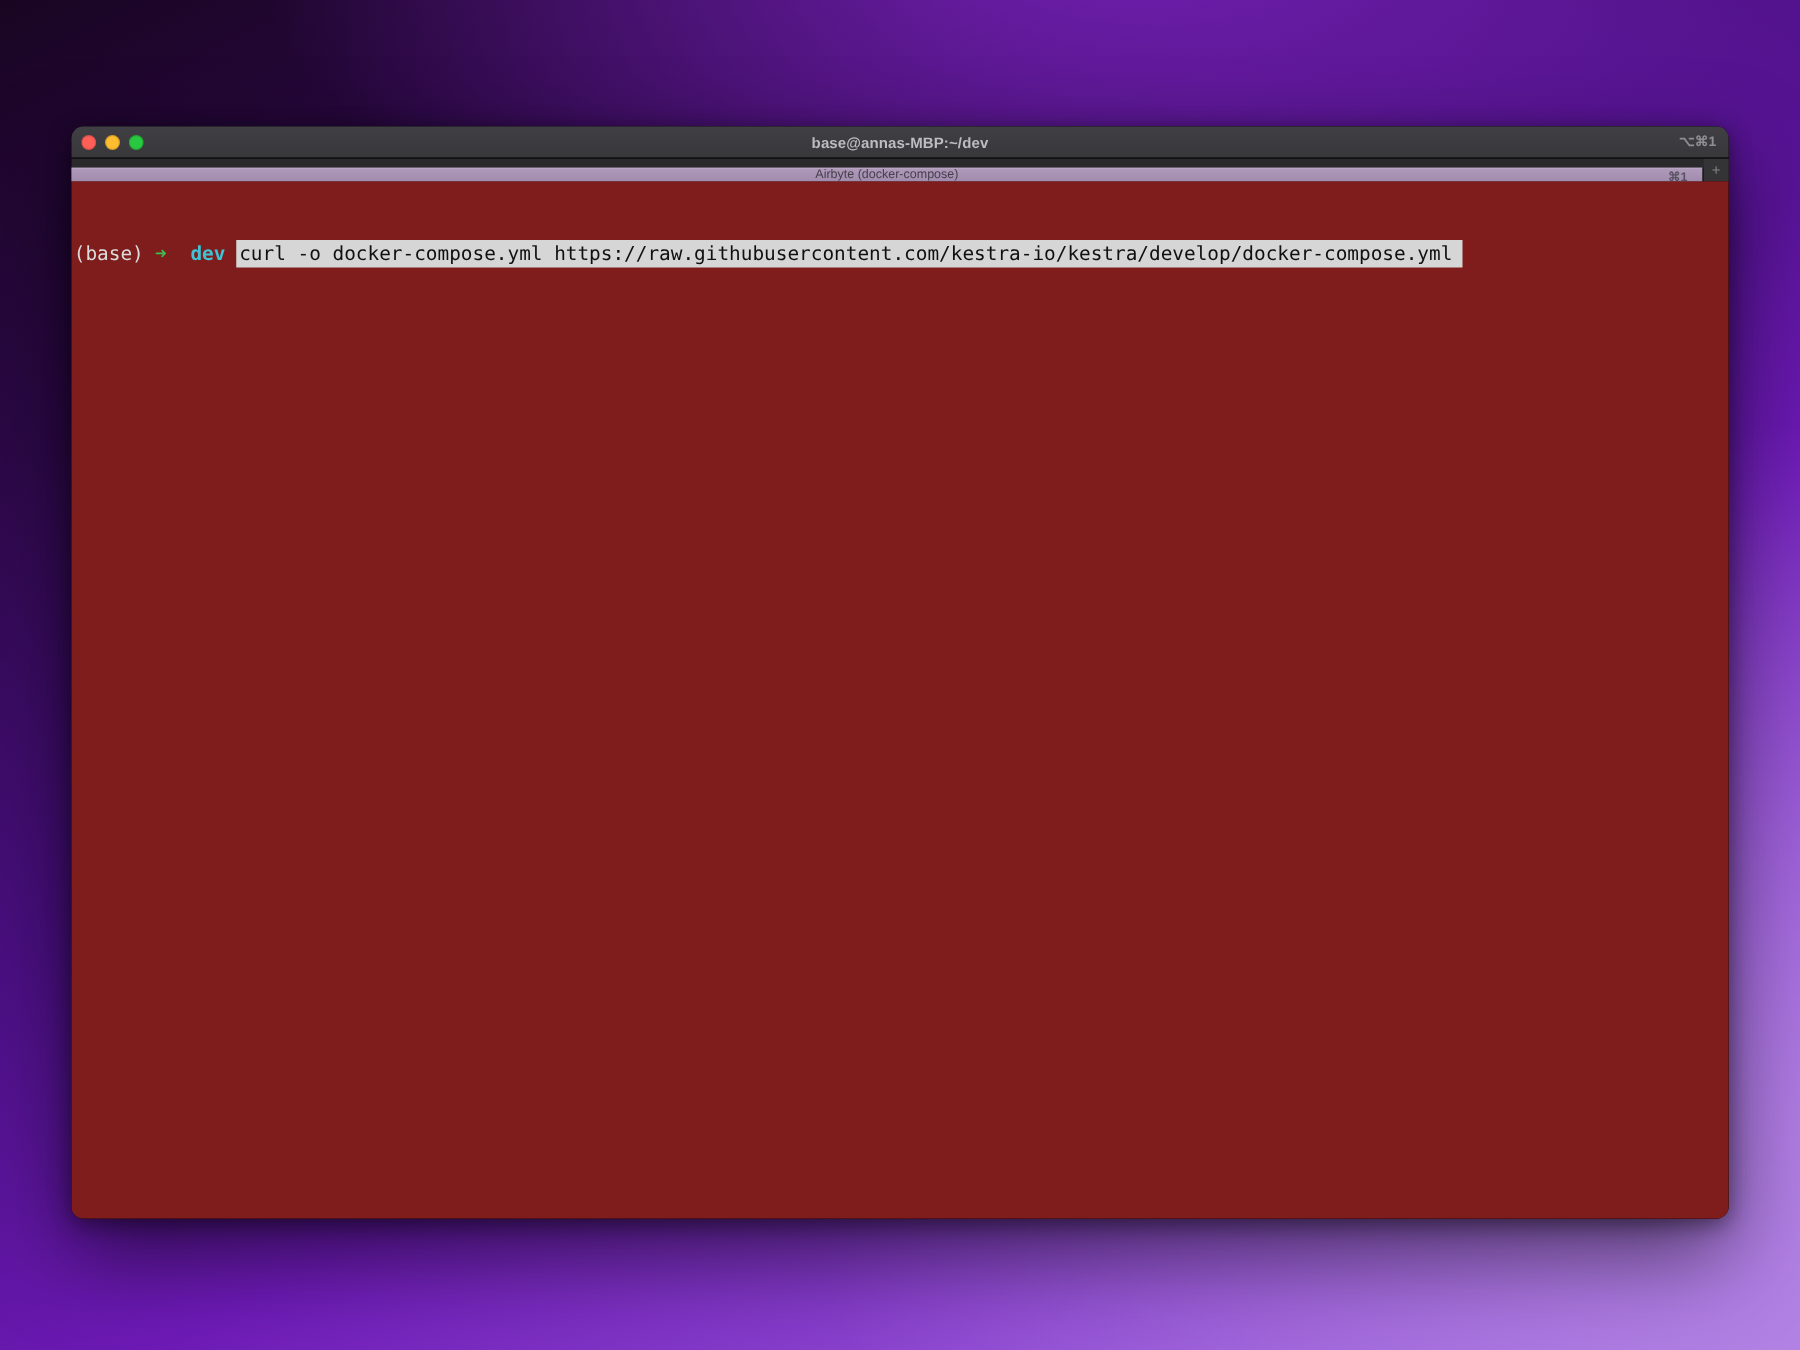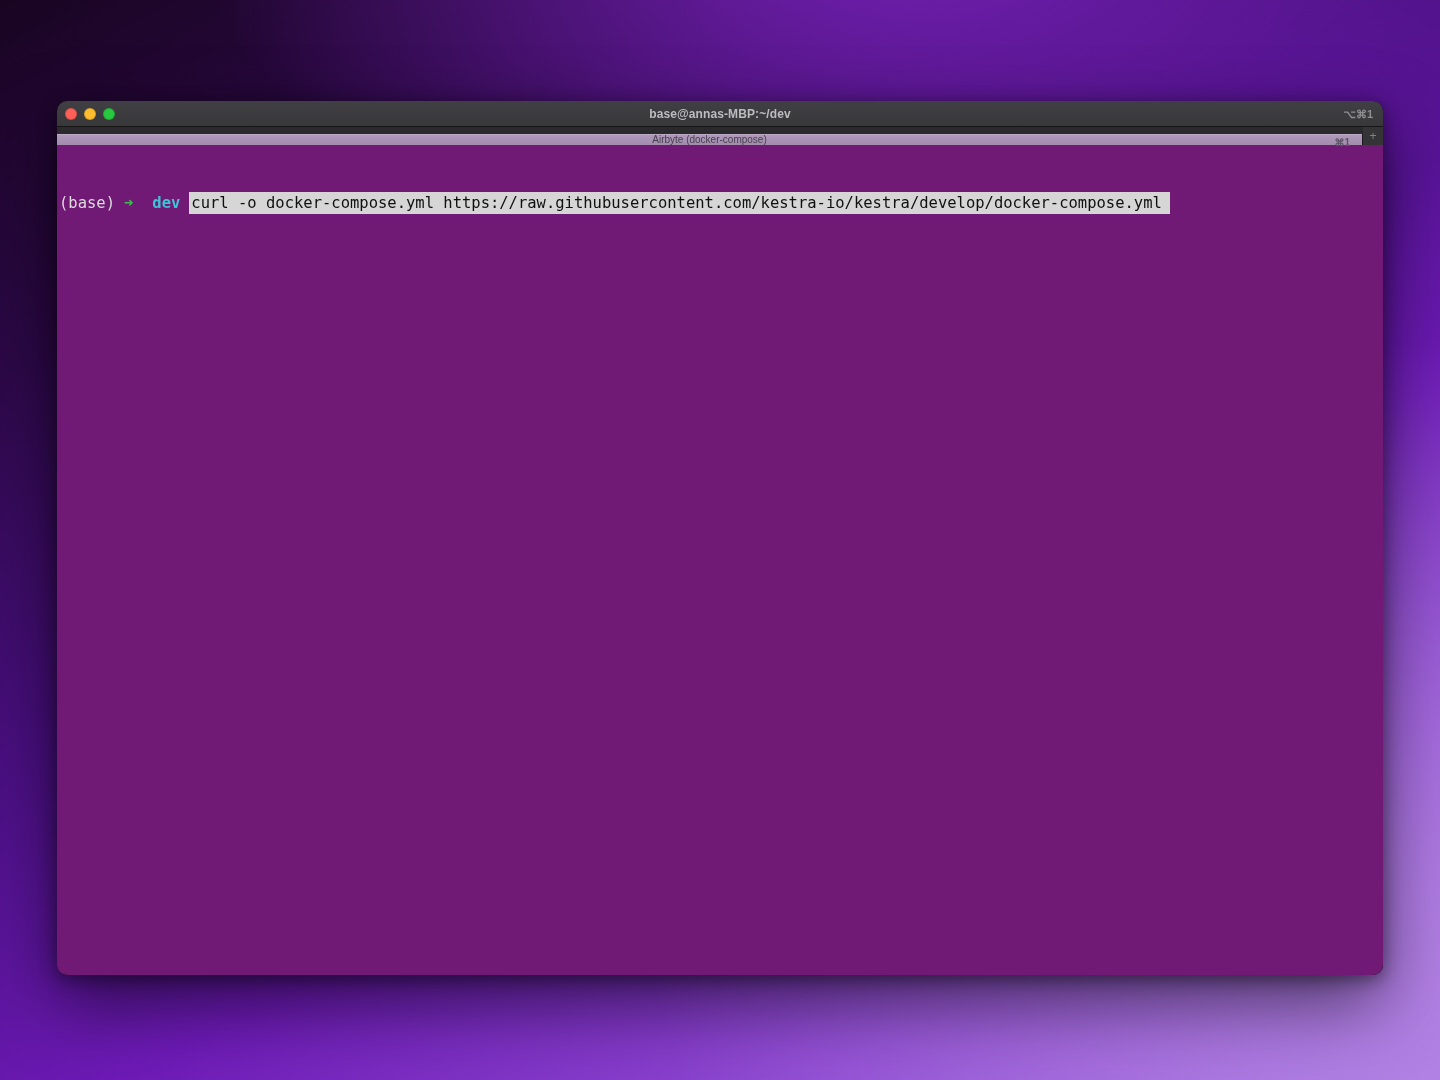--- a/index.html
+++ b/index.html
@@ -106,21 +106,21 @@
     justify-content: center;
     background: #343336;
     color: #838386;
     font-size: 12px;
     line-height: 18px;
   }
 
   
   .terminal {
     flex: 1 1 auto;
-    background: #701a75;
+    background: #7f1d1d;
     padding: 3px 2px;
     font-family: "DejaVu Sans Mono", "Liberation Mono", monospace;
     font-size: 15.5px;
     line-height: 22px;
     white-space: pre;
     color: #d8d8d8;
   }
   .prompt-env { color: #dcdbdc; margin-right: 9px; }
   .prompt-arrow { color: #3dbd4e; font-weight: 700; margin-right: 19px; }
   .prompt-cwd { color: #3fc3d6; font-weight: 700; margin-right: 9px; }

